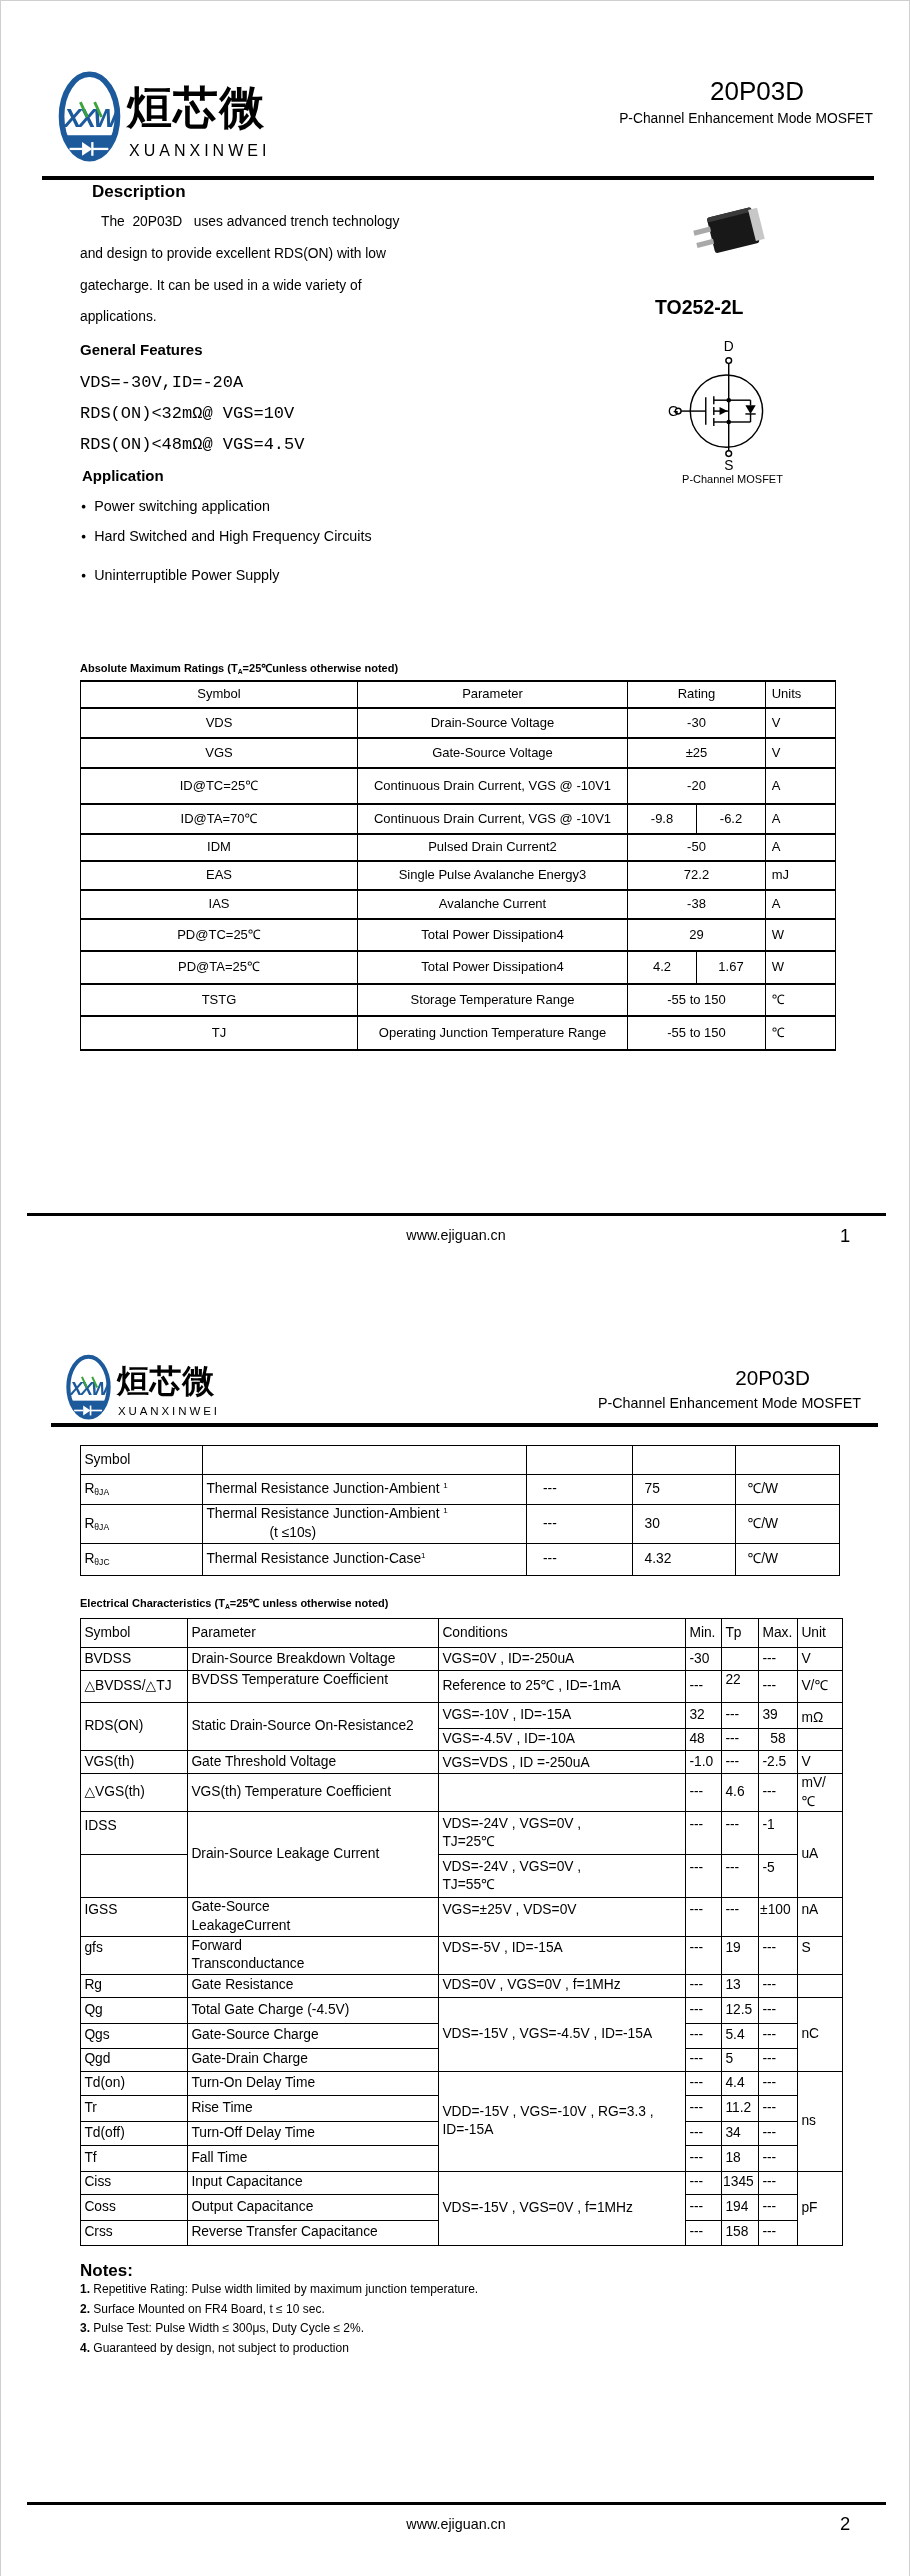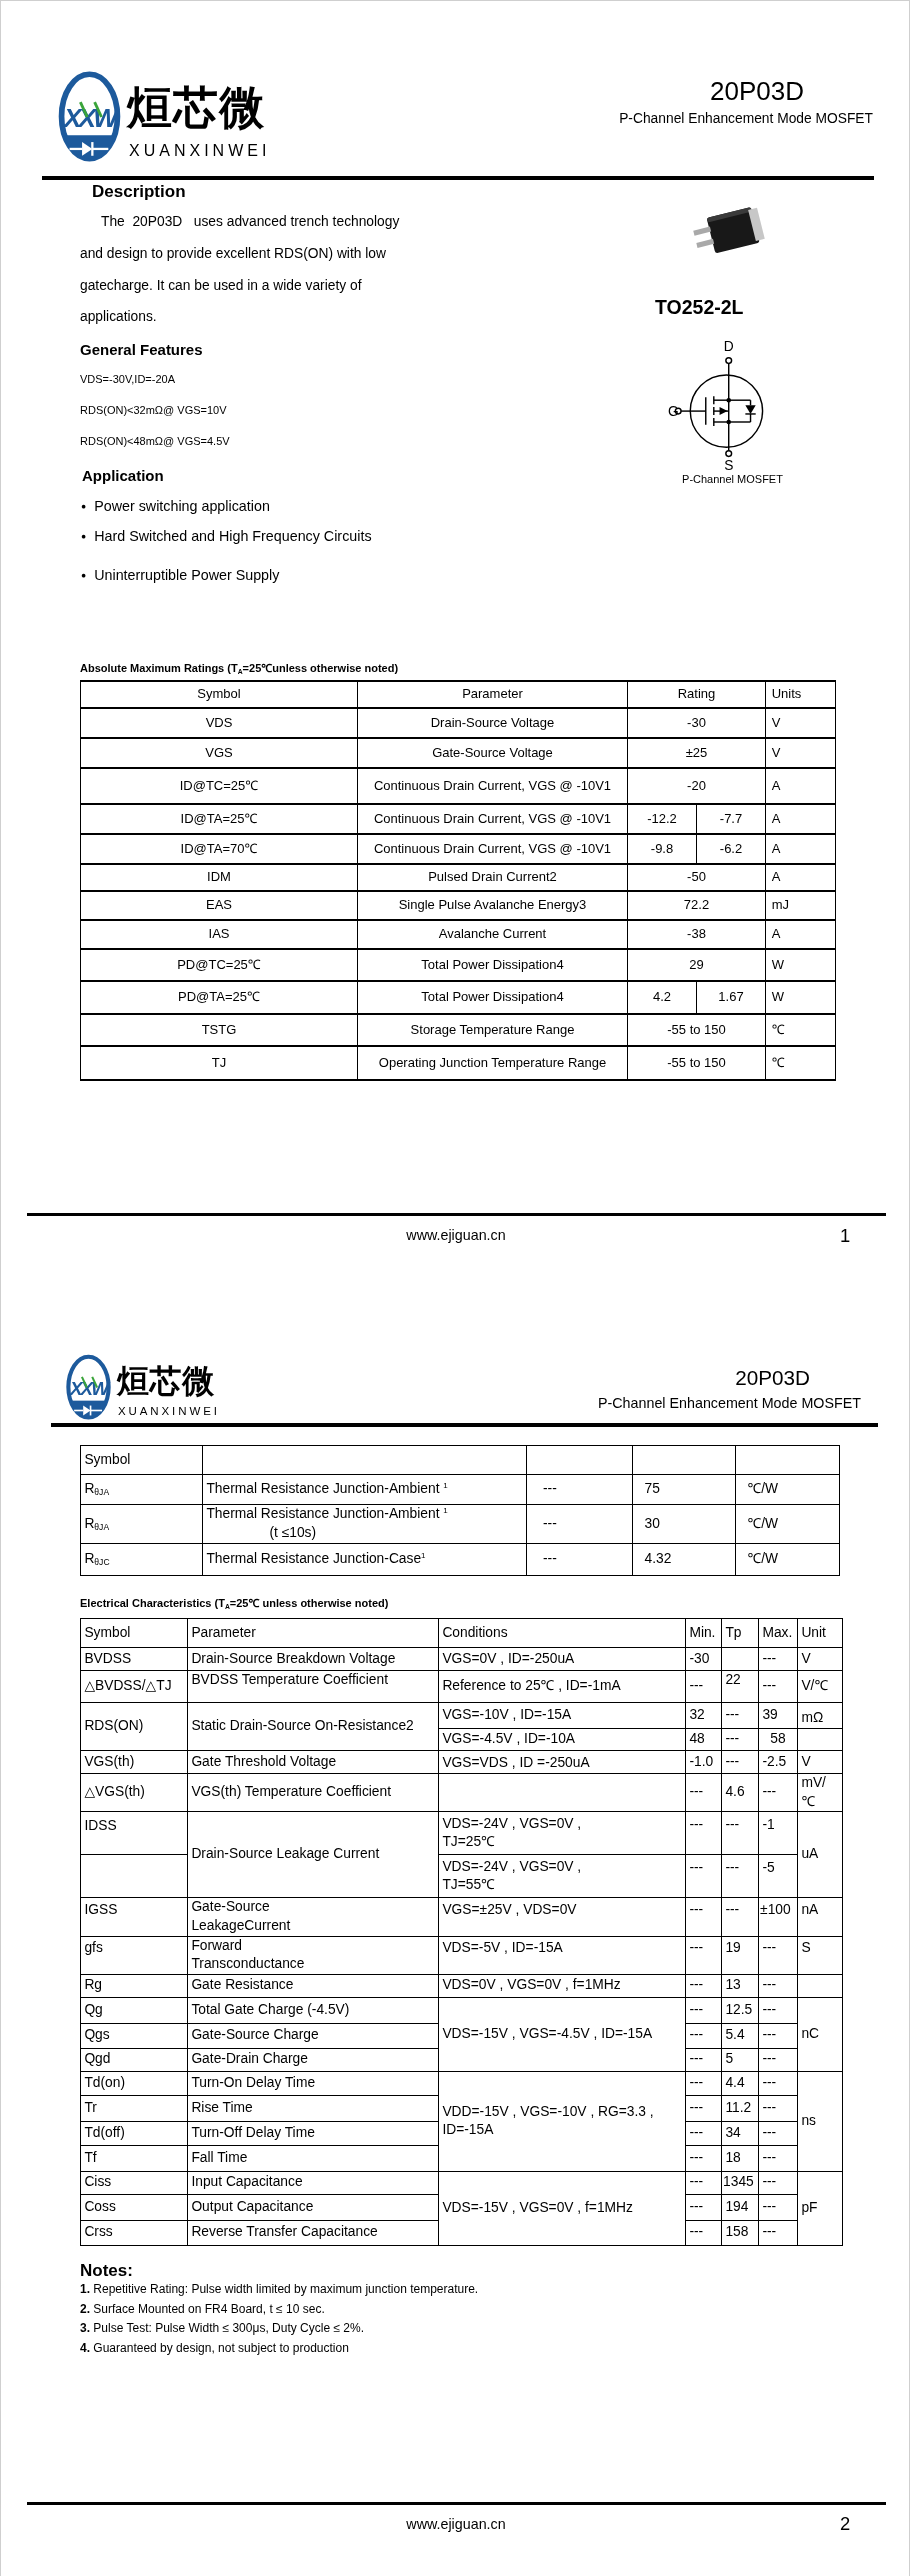--- a/index.html
+++ b/index.html
@@ -14,21 +14,21 @@
   .pn-big{font-size:26px;text-align:right;}
   .pn-big2{font-size:20.7px;text-align:right;}
   .subt{font-size:13.8px;text-align:right;}
   .cn{font-size:45px;font-weight:bold;letter-spacing:1.1px;line-height:1;}
   .cn2{font-size:32px;font-weight:bold;letter-spacing:0.6px;line-height:1;}
   .en{font-size:16px;letter-spacing:4px;}
   .en2{font-size:11.5px;letter-spacing:2.9px;}
   .desc-title{font-size:17px;font-weight:bold;}
   .sec-title{font-size:15px;font-weight:bold;}
   .body-line{font-size:13.8px;}
-  .feat-line{font-size:11px;}
+  .feat-line{font-size:17px;font-family:Liberation Mono, monospace;}
   .bullet-line{font-size:14.3px;}
   .bullet-dot{font-size:8.6px;margin-right:8px;vertical-align:2.3px;}
   .pkg-label{font-size:19.5px;font-weight:bold;text-align:left;}
   .sym-cap{font-size:11px;text-align:center;}
   .tbl-title{font-size:11px;font-weight:bold;}
   sub.s{font-size:62%;vertical-align:-2.3px;}
   sup.s{font-size:58%;vertical-align:4.6px;}
   table{border-collapse:collapse;table-layout:fixed;}
   
   .t-abs{border:1.7px solid #000;}
@@ -175,27 +175,20 @@
             <td colspan="2">±25</td>
             <td class="u">V</td>
           </tr>
       <tr style="height:36px">
             <td>ID@TC=25℃</td>
             <td>Continuous Drain Current, VGS @ -10V1</td>
             <td colspan="2">-20</td>
             <td class="u">A</td>
           </tr>
       <tr style="height:30px">
-            <td>ID@TA=25℃</td>
-            <td>Continuous Drain Current, VGS @ -10V1</td>
-            <td>-12.2</td>
-            <td>-7.7</td>
-            <td class="u">A</td>
-          </tr>
-      <tr style="height:30px">
             <td>ID@TA=70℃</td>
             <td>Continuous Drain Current, VGS @ -10V1</td>
             <td>-9.8</td>
             <td>-6.2</td>
             <td class="u">A</td>
           </tr>
       <tr style="height:27px">
             <td>IDM</td>
             <td>Pulsed Drain Current2</td>
             <td colspan="2">-50</td>

